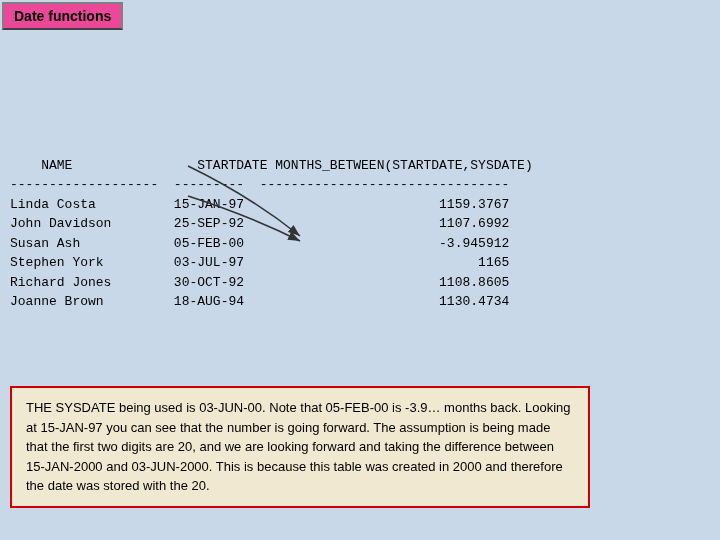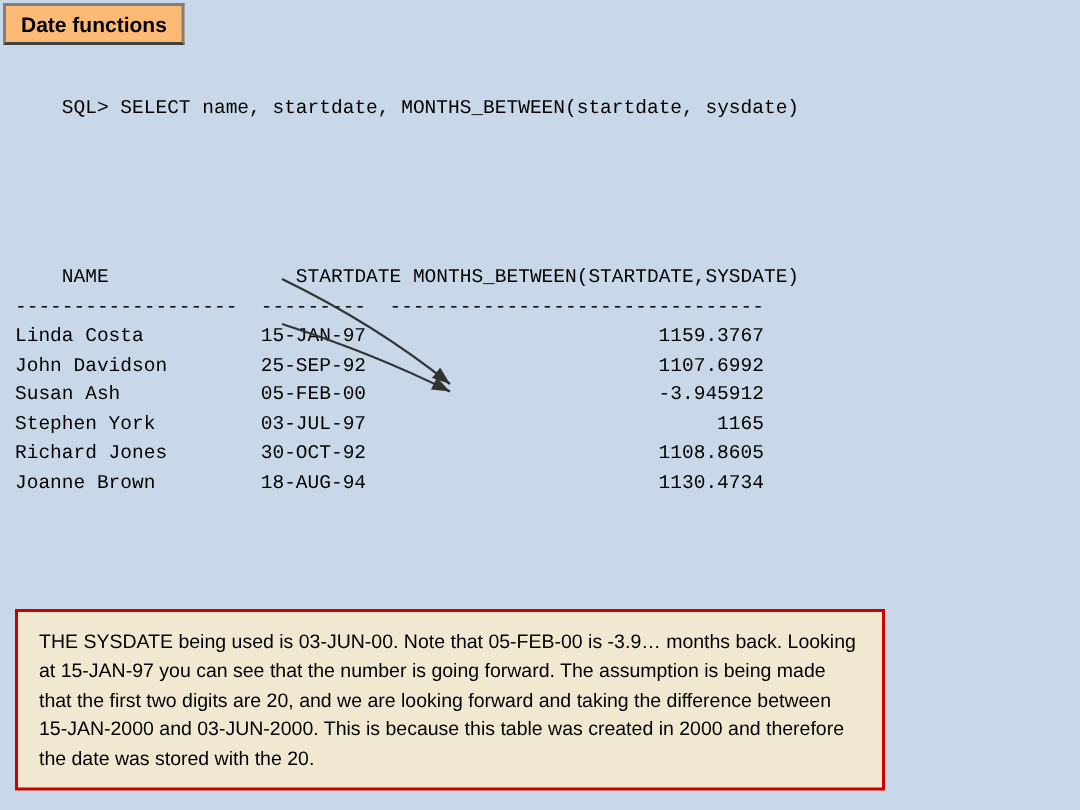--- a/index.html
+++ b/index.html
@@ -10,21 +10,21 @@
 
     body {
       width: 720px;
       height: 540px;
       background-color: #c8d8e8;
       font-family: 'Courier New', Courier, monospace;
       overflow: hidden;
     }
 
     .title-bar {
-      background-color: #fdba74;
+      background-color: #ec4899;
       border: 2px solid #808080;
       border-bottom: 2px solid #404040;
       display: inline-block;
       padding: 4px 10px;
       font-family: Arial, sans-serif;
       font-weight: bold;
       font-size: 14px;
       color: #000;
       position: absolute;
       top: 2px;
@@ -80,21 +80,20 @@
 </head>
 <body>
 
 <div class="title-bar">
   <span>Date functions</span>
 </div>
 
 <div class="main-content">
 
   <div class="sql-block">
-    <span>SQL&gt; SELECT name, startdate, MONTHS_BETWEEN(startdate, sysdate)</span>
     <br>
   </div>
 
   <div class="output-block" style="position:relative;">
     <span>NAME                STARTDATE MONTHS_BETWEEN(STARTDATE,SYSDATE)
 -------------------  ---------  --------------------------------
 Linda Costa          15-JAN-97                         1159.3767
 John Davidson        25-SEP-92                         1107.6992
 Susan Ash            05-FEB-00                         -3.945912
 Stephen York         03-JUL-97                              1165

